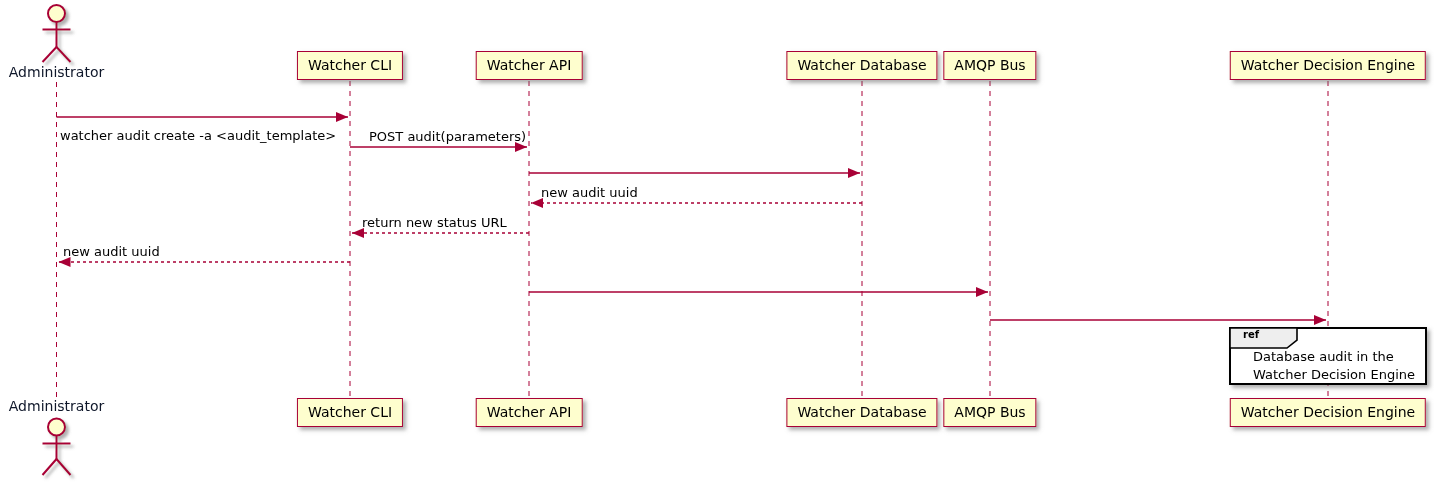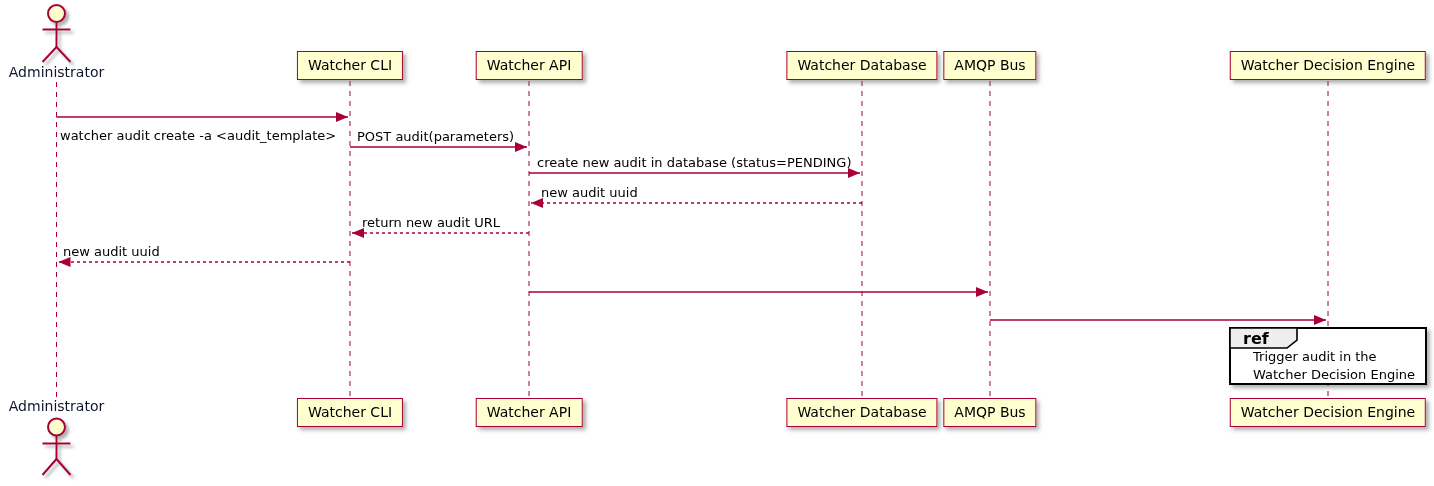--- a/index.html
+++ b/index.html
@@ -56,21 +56,21 @@
     box-shadow: 3px 3px 4px rgba(110,110,110,0.55);
   }
   .ref-box .ref-tag-svg {
     position: absolute;
     left: -2px; top: -2px;
     width: 72px; height: 24px;
   }
   .ref-keyword {
     position: absolute;
     left: 12px; top: 0px;
-    font-size: 16px;
+    font-size: 10px;
     font-weight: bold;
     color: #000;
   }
   .ref-line {
     position: absolute;
     left: 22px;
     font-size: 13px;
     color: #000;
     white-space: nowrap;
   }
@@ -138,28 +138,27 @@
   <div class="pbox" style="left:990px;  top:51px;">AMQP Bus</div>
   <div class="pbox" style="left:1328px; top:51px;">Watcher Decision Engine</div>
 
   <div class="pbox" style="left:350px;  top:398px;">Watcher CLI</div>
   <div class="pbox" style="left:529px;  top:398px;">Watcher API</div>
   <div class="pbox" style="left:862px;  top:398px;">Watcher Database</div>
   <div class="pbox" style="left:990px;  top:398px;">AMQP Bus</div>
   <div class="pbox" style="left:1328px; top:398px;">Watcher Decision Engine</div>
 
   <div class="msg" style="left:60px;  top:99px;margin-top:29px;">watcher audit create -a &lt;audit_template&gt;</div>
-  <div class="msg" style="left:357px; top:129px;">POST audit(parameters)</div>
-  <div class="msg" style="left:537px; top:155px;">create new audit in database (status=PENDING)</div>
+  <div class="msg" style="left:369px; top:129px;">POST audit(parameters)</div>
   <div class="msg" style="left:541px; top:185px;">new audit uuid</div>
-  <div class="msg" style="left:362px; top:215px;">return new audit URL</div>
+  <div class="msg" style="left:362px; top:215px;">return new status URL</div>
   <div class="msg" style="left:63px;  top:244px;">new audit uuid</div>
 
   <div class="ref-box">
     <svg class="ref-tag-svg" viewBox="0 0 72 24" xmlns="http://www.w3.org/2000/svg">
       <polygon points="1,1 68,1 68,13 58,21 1,21" fill="#EEEEEE" stroke="#000000" stroke-width="1.6"></polygon>
     </svg>
     <span class="ref-keyword">ref</span>
-    <div class="ref-line l1">Trigger audit in the</div>
+    <div class="ref-line l1">Database audit in the</div>
     <div class="ref-line l2">Watcher Decision Engine</div>
   </div>
 
 </div>
 
 </body></html>

